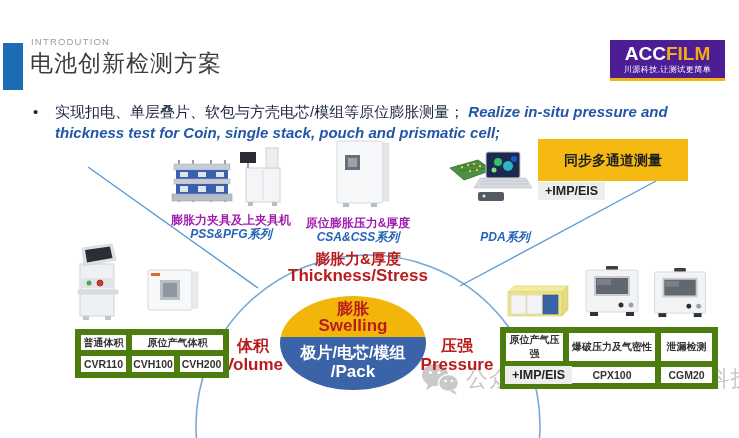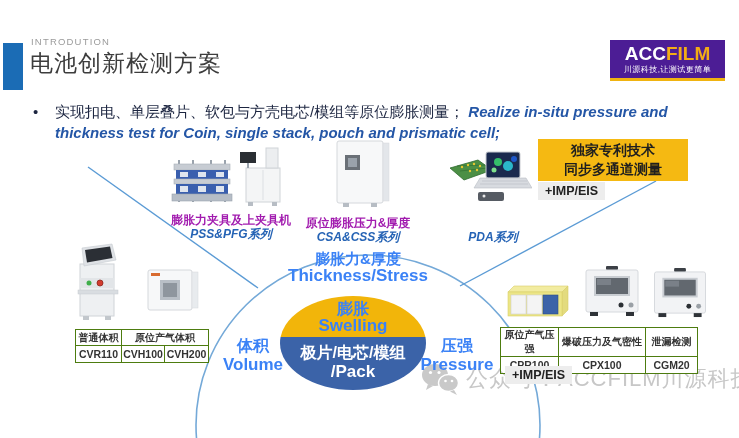--- a/index.html
+++ b/index.html
@@ -25,25 +25,25 @@
   
   .plabel{z-index:5;text-align:center;font-size:12px;font-weight:700;color:#a21caf;line-height:13px;}
   .pseries{z-index:5;text-align:center;font-size:12px;font-weight:700;font-style:italic;color:#2563b5;line-height:13px;}
   
   .patent{left:538px;top:139px;width:150px;height:42px;background:#f5b912;z-index:5;
           display:flex;flex-direction:column;align-items:center;justify-content:center;
           font-size:14px;font-weight:700;color:#1f1f1f;line-height:19px;}
   .chip{background:#ededed;color:#222;font-size:12.5px;font-weight:600;z-index:5;
         padding:2px 7px;white-space:nowrap;}
   
-  .diag{z-index:5;text-align:center;color:#3b82f6;font-weight:700;}
+  .diag{z-index:5;text-align:center;color:#b91c1c;font-weight:700;}
   .diag.white{color:#ffffff;}
   
   table.spec{border-collapse:collapse;background:#fff;z-index:5;position:absolute;}
-  table.spec td{border:1px solid #4d7c0f;text-align:center;font-weight:700;color:#333;
+  table.spec td{border:6px solid #4d7c0f;text-align:center;font-weight:700;color:#333;
                 font-size:10px;padding:0;height:15px;}
   table.spec td.model{font-size:10.5px;height:16px;}
   
   .watermark{left:420px;top:362px;z-index:4;display:flex;align-items:center;color:#c7c7c7;
              font-size:22px;white-space:nowrap;letter-spacing:1px;}
   .watermark svg{margin-right:6px;}
   svg{display:block;}
 </style>
 </head>
 <body>
@@ -127,24 +127,23 @@
     <line x1="34" y1="31" x2="79" y2="31" stroke="#b9bec5" stroke-width="0.6"></line>
     <line x1="32" y1="34" x2="80" y2="34" stroke="#b9bec5" stroke-width="0.6"></line>
     <rect x="30" y="42" width="26" height="9" rx="2" fill="#565b63"></rect>
     <circle cx="36" cy="46" r="1.5" fill="#e8e8e8"></circle>
   </svg>
 
   <div class="abs plabel" style="left:151px;top:214px;width:160px;">膨胀力夹具及上夹具机</div>
   <div class="abs pseries" style="left:151px;top:228px;width:160px;">PSS&amp;PFG系列</div>
   <div class="abs plabel" style="left:278px;top:217px;width:160px;">原位膨胀压力&amp;厚度</div>
   <div class="abs pseries" style="left:278px;top:231px;width:160px;">CSA&amp;CSS系列</div>
-  <div class="abs pseries" style="left:413px;top:231px;width:160px;">PDA系列</div>
+  <div class="abs pseries" style="left:425px;top:231px;width:160px;">PDA系列</div>
 
   <div class="abs patent">
-    <div>独家专利技术</div>
     <div>同步多通道测量</div>
   </div>
   <div class="abs chip" style="left:538px;top:182px;">+IMP/EIS</div>
 
   <svg class="abs" style="left:279px;top:295px;z-index:4;" width="148" height="96" viewBox="0 0 148 96">
     <defs>
       <clipPath id="clipTop">
           <rect x="0" y="0" width="148" height="42"></rect>
         </clipPath>
       <clipPath id="clipBot">

